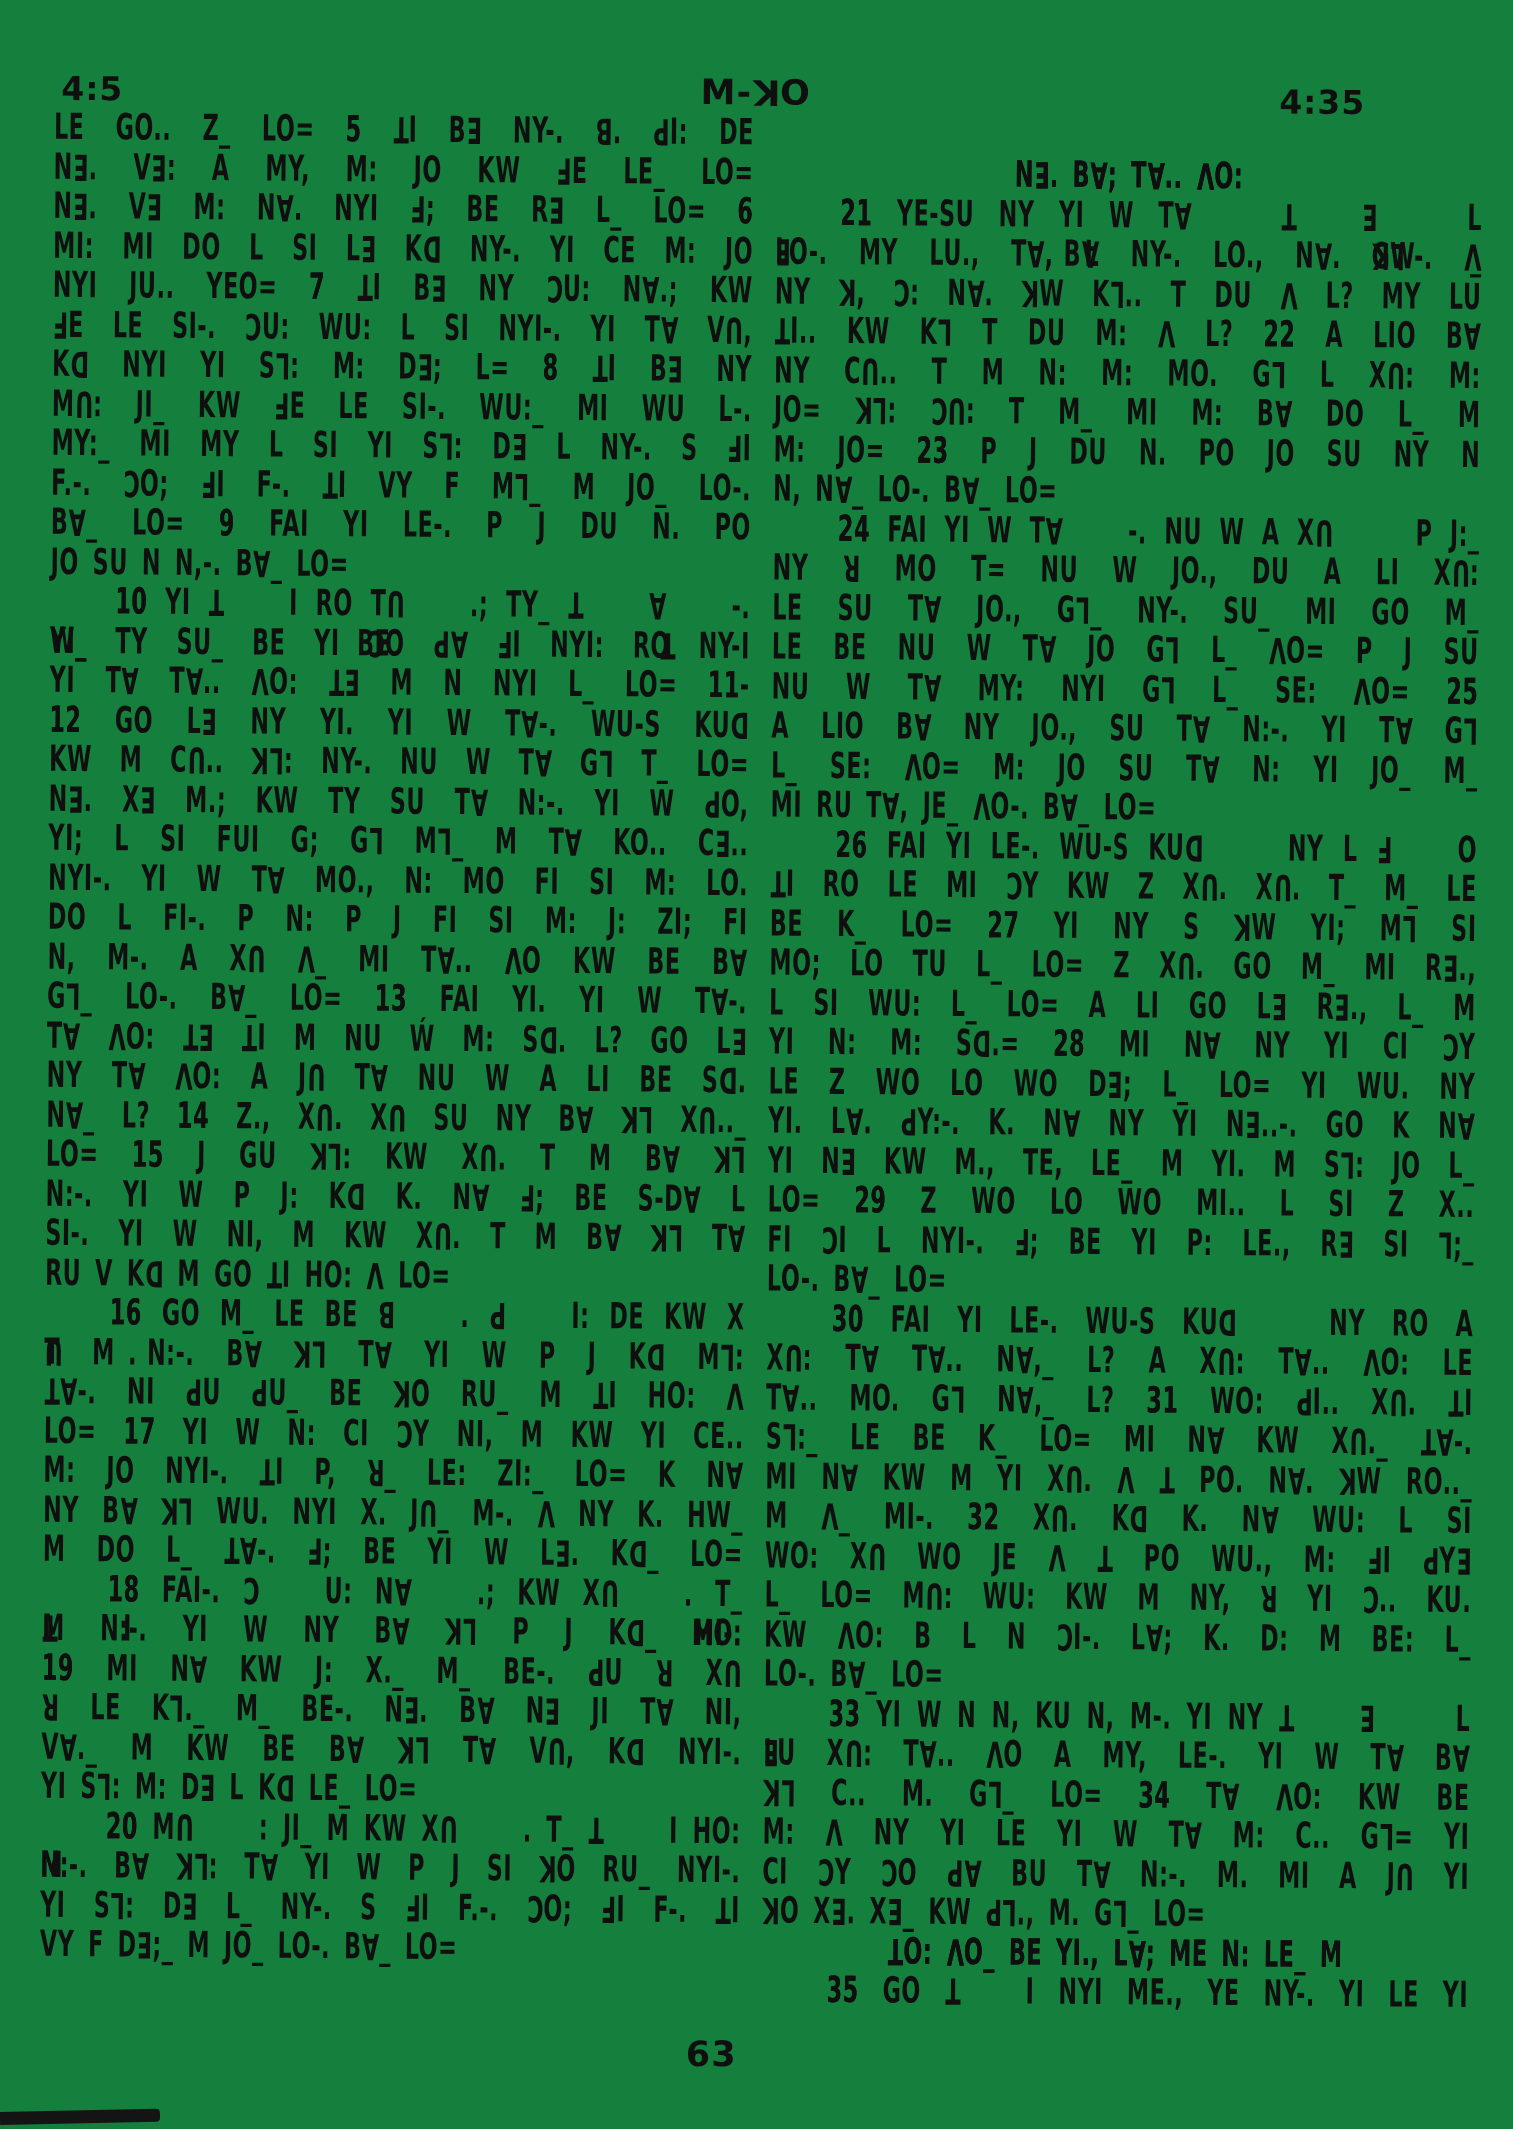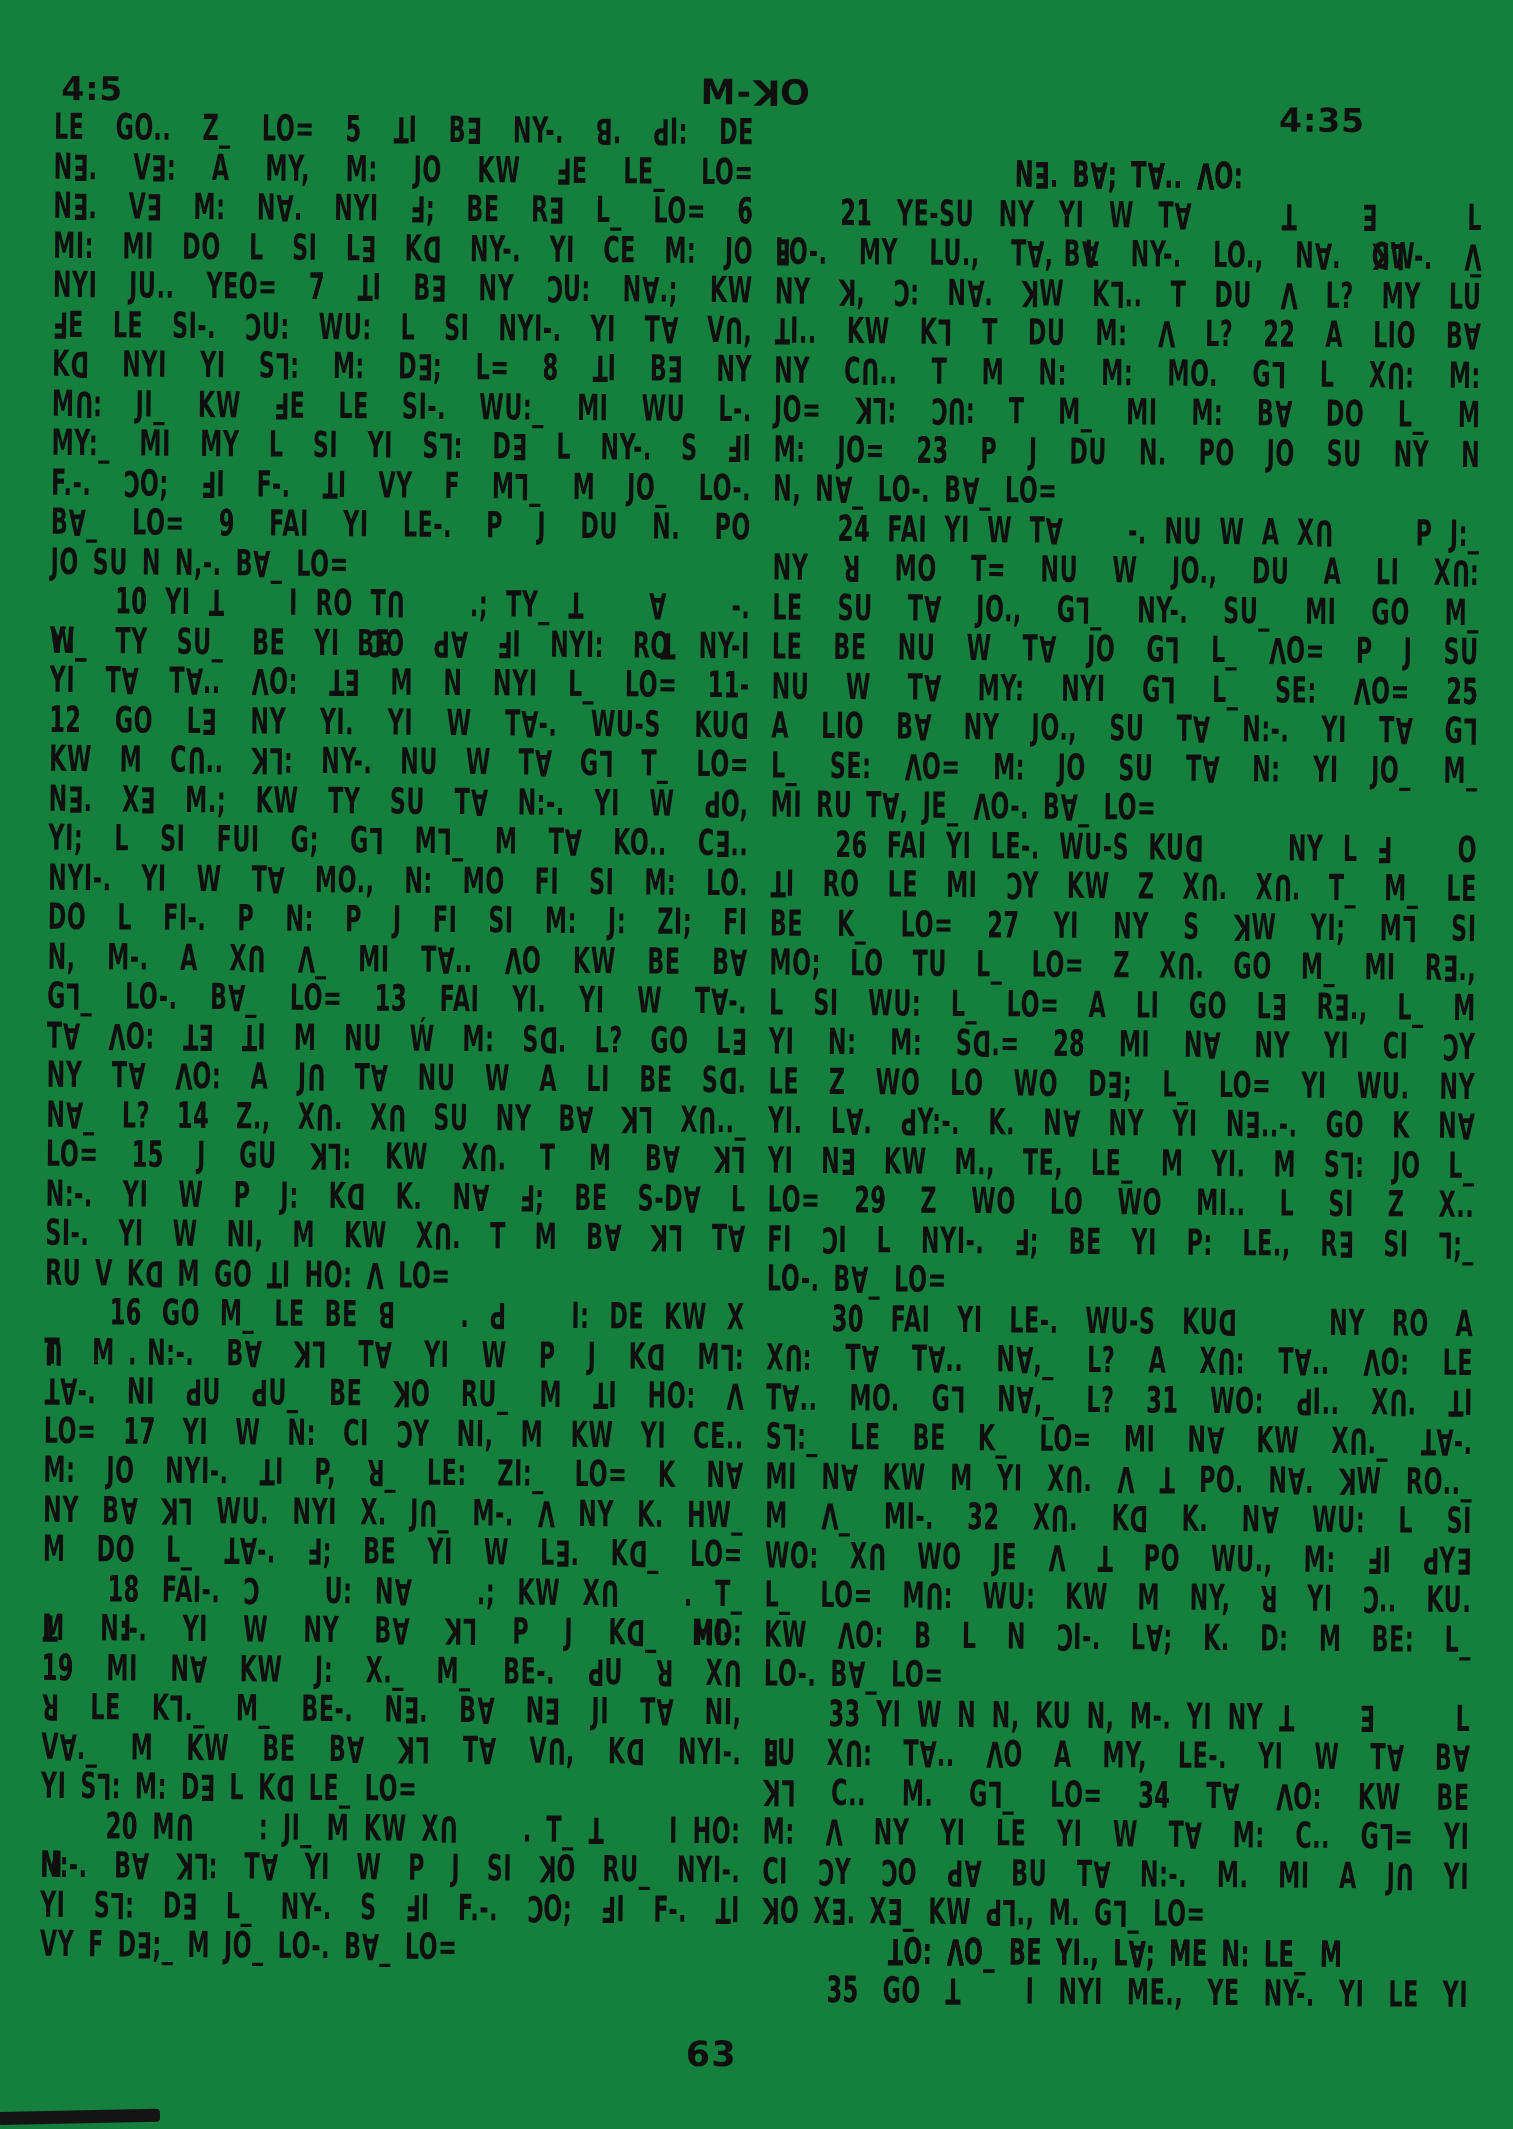--- a/index.html
+++ b/index.html
@@ -7,21 +7,21 @@
     position:relative;width:1513px;height:2129px;margin:0 auto;
     background:#15803d;overflow:hidden;
     font-family:"DejaVu Sans",sans-serif;color:#0f0f0f;
   }
   .tilt{position:absolute;left:0;top:0;width:1513px;height:2129px;
         transform:rotate(0.45deg);transform-origin:30% 0;}
   
   .hdr{position:absolute;font-weight:bold;font-size:33px;letter-spacing:1px;}
   .hdr-left{left:62px;top:72px;}
   .hdr-center{left:0;top:70px;width:1513px;text-align:center;font-size:35px;}
-  .hdr-right{left:1280px;top:76px;margin-top:18px;}
+  .hdr-right{left:1280px;top:76px;}
   
   .col{position:absolute;font-size:36px;font-weight:bold;
        letter-spacing:0.8px;word-spacing:9px;
        transform:scaleX(0.62);transform-origin:0 0;}
   .col-left{left:55px;top:110px;width:1129px;}
   .col-right{left:777px;top:150px;width:1140px;}
   .line{height:39.5px;line-height:39.5px;
         text-align:justify;text-align-last:justify;}
   .line.end{text-align:left;text-align-last:left;}
   .line.center{text-align:center;text-align-last:center;}

